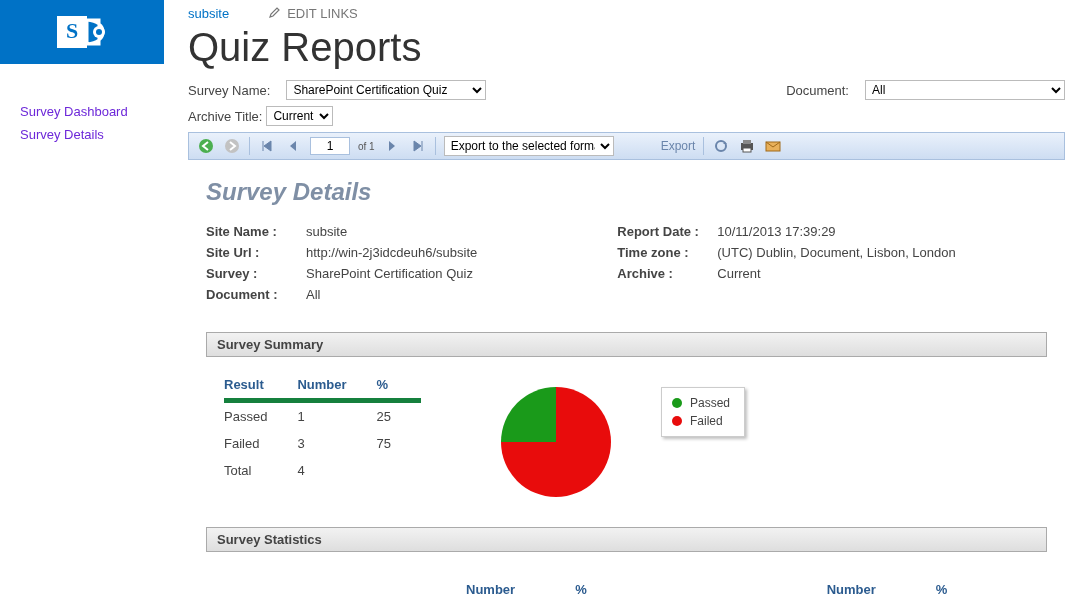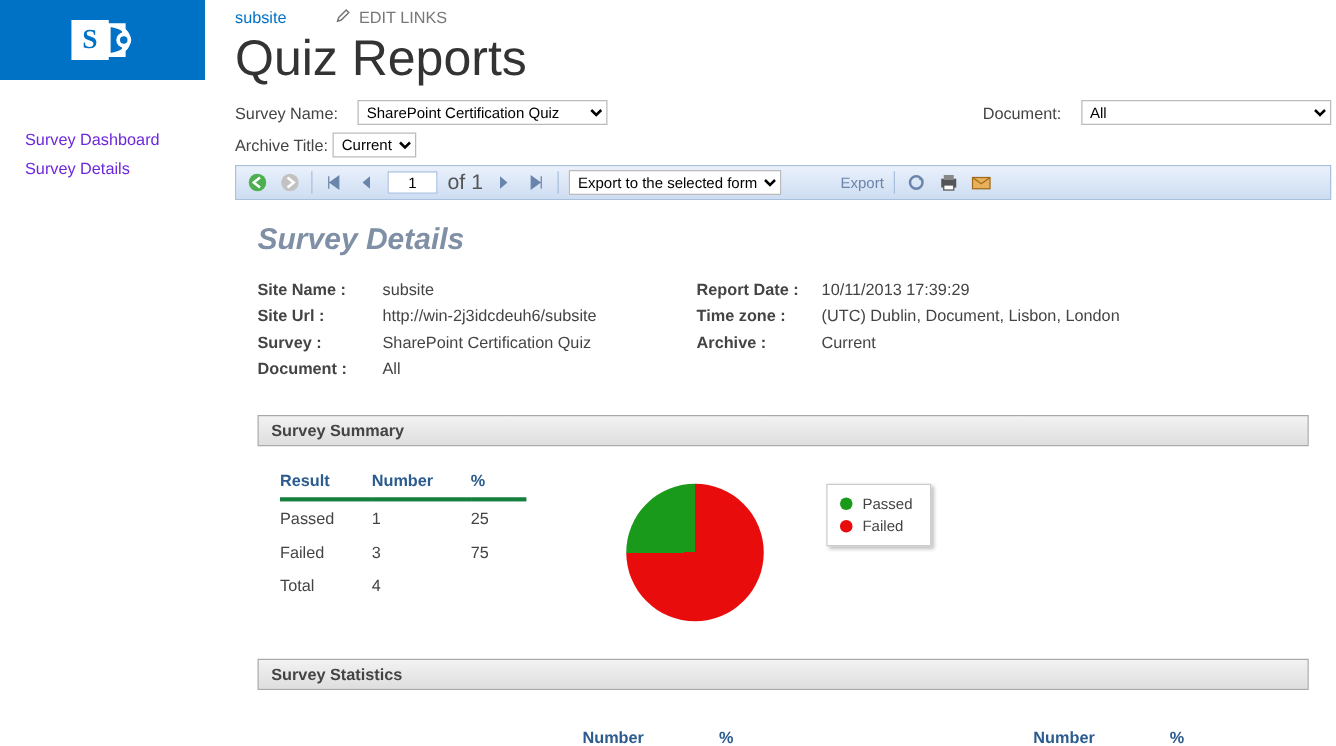--- a/index.html
+++ b/index.html
@@ -36,42 +36,42 @@
     background: linear-gradient(#eaf1fb, #cdddf2);
     border: 1px solid #a9c0de;
     height: 28px;
     display: flex; align-items: center; gap: 8px;
     padding: 0 8px;
     margin-top: 6px;
   }
   .tb-btn { width:18px; height:18px; display:flex; align-items:center; justify-content:center; cursor:pointer; }
   .tb-sep { width:1px; height:18px; background:#a9c0de; }
   .page-input { width: 40px; height: 18px; border:1px solid #a9c0de; text-align:center; font-size:12px; }
-  .tb-text { font-size: 17px; color:#555; }
+  .tb-text { font-size: 10px; color:#555; }
   .export-link { font-size:12px; color:#6a85ab; cursor:pointer;margin-left:39px; }
   .report { padding: 14px 18px; }
   .report-title { font-size: 24px; font-weight: bold; color: #7f8fa5; font-style: italic; margin: 4px 0 18px 0; }
-  .meta { display:flex; margin-bottom: 24px; }
+  .meta { display:flex; gap:60px; margin-bottom: 24px; }
   .meta-col { }
   .meta-row { display:flex; margin-bottom: 6px; }
   .meta-label { font-weight: bold; width: 100px; font-size:13px; }
   .meta-val { font-size:13px; }
   .section-header {
     background: linear-gradient(#f2f2f2, #dedede);
     border: 1px solid #aaa;
     padding: 4px 10px;
     font-weight: bold;
     font-size: 13px;
     margin-bottom: 16px;
   }
   .summary-body { display:flex; gap:80px; align-items:flex-start; padding-left: 18px; }
   .summary-table { border-collapse: collapse; font-size:13px; }
   .summary-table th {
     text-align:left; color:#2b5b8f; font-weight:bold; padding: 4px 30px 6px 0;
-    border-bottom: 3px solid #15803d;
+    border-bottom: 5px solid #15803d;
   }
   .summary-table td { padding: 6px 30px 6px 0; }
   .chart-area { position:relative; display:flex; gap:50px; align-items:flex-start; padding-top:14px; }
   .pie {
     width: 110px; height: 110px; border-radius: 50%;
     background: conic-gradient(#e80c0c 0deg 270deg, #1a9a1a 270deg 360deg);
   }
   .legend-box {
     border: 1px solid #ccc; box-shadow: 2px 2px 3px rgba(0,0,0,0.25);
     padding: 6px 14px 6px 10px; background:#fff;

